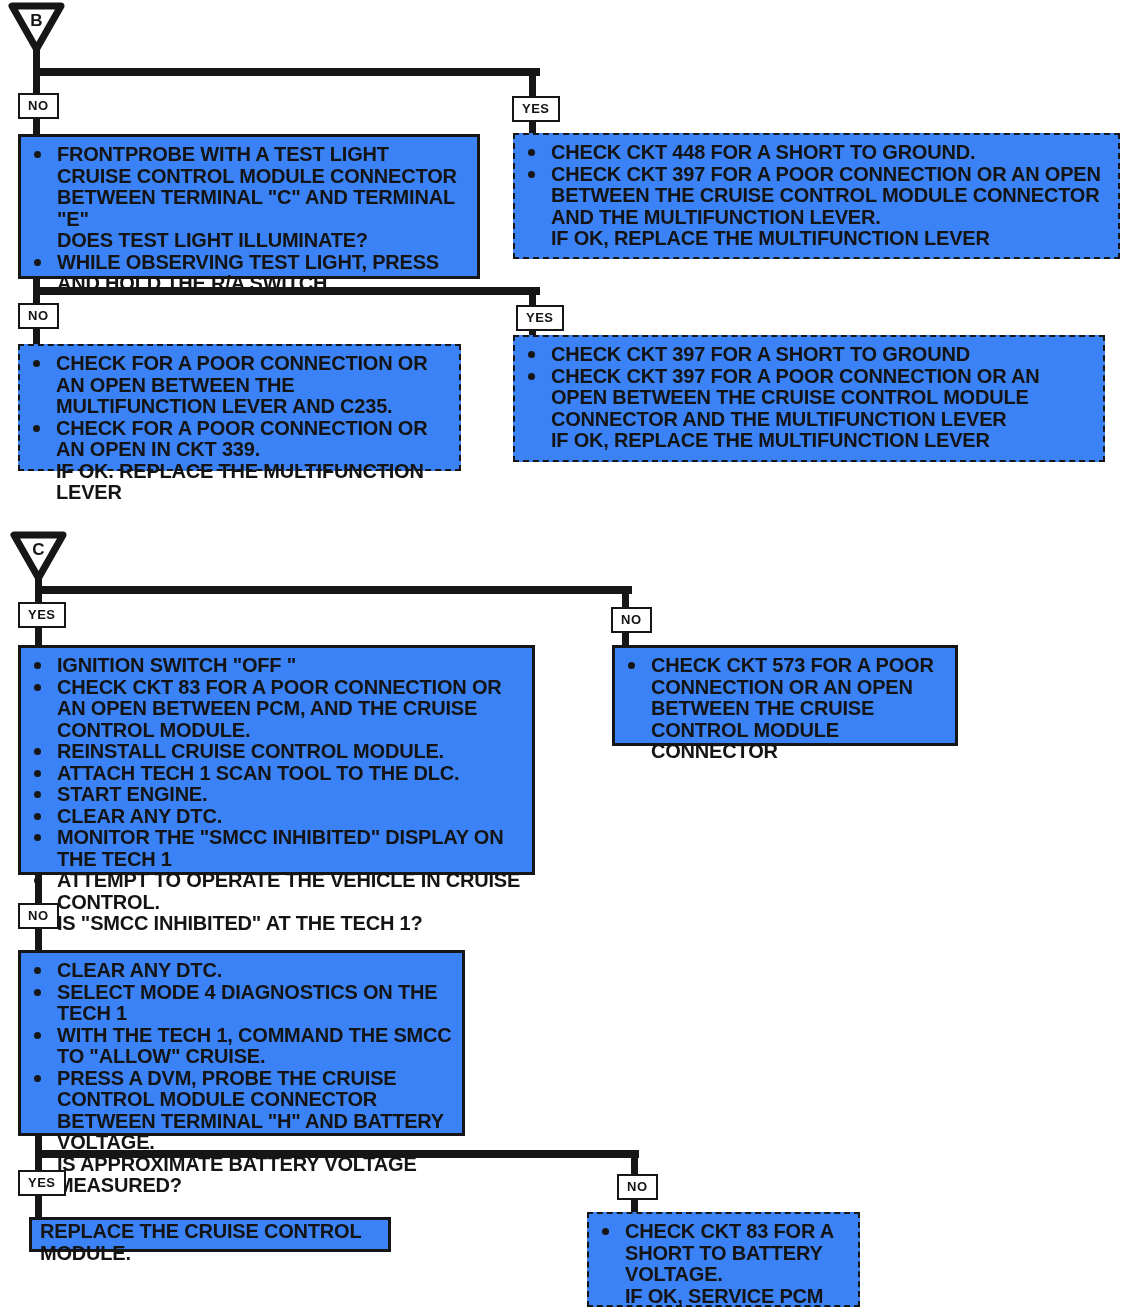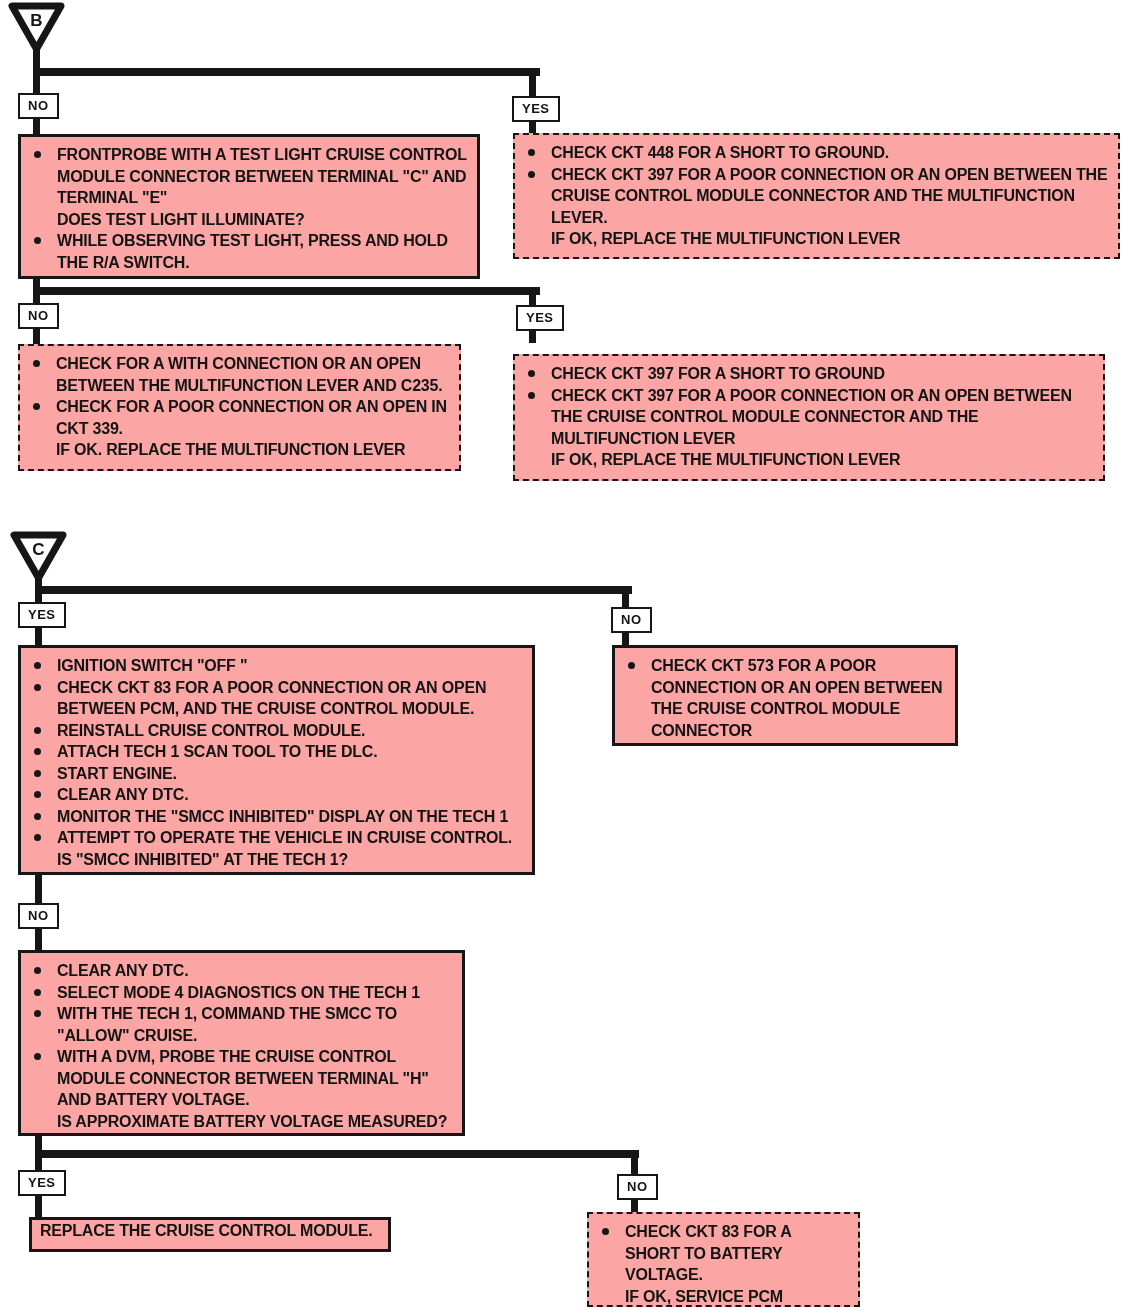--- a/index.html
+++ b/index.html
@@ -14,23 +14,23 @@
     color: #141414;
     overflow: hidden;
   }
 
   .hline, .vline { position: absolute; background: #161616; }
 
   
   .box {
     position: absolute;
     border: 3px solid #161616;
-    background: #fca5a5;
+    background: #3b82f6;
     padding: 7px 10px;
-    font-size: 16px;
+    font-size: 20px;
     font-weight: 700;
     line-height: 21.5px;
     letter-spacing: -0.2px;
   }
   .box.dashed { border-style: dashed; border-width: 2px; }
   .box.single { padding: 0 8px; line-height: 22px; margin-left: 19px; }
 
   .row { display: flex; align-items: flex-start; }
   .row .bullet { flex: 0 0 26px; position: relative; height: 21px; }
   .row .bullet::before {
@@ -118,34 +118,34 @@
   <div class="vline" style="left:33px;top:279px;width:7px;height:10px"></div>
   <div class="hline" style="left:33px;top:287px;width:507px;height:8px"></div>
   <div class="vline" style="left:33px;top:287px;width:7px;height:18px"></div>
   <div class="vline" style="left:529px;top:287px;width:7px;height:20px"></div>
 
   <div class="tag" style="left:18px;top:303px">NO</div>
   <div class="vline" style="left:33px;top:328px;width:7px;height:17px"></div>
   <div class="box dashed" style="left:18px;top:344px;width:443px;height:127px">
       <div class="row">
         <span class="bullet"></span>
-        <span class="txt">CHECK FOR A WITH CONNECTION OR AN OPEN BETWEEN THE MULTIFUNCTION LEVER AND C235.</span>
+        <span class="txt">CHECK FOR A POOR CONNECTION OR AN OPEN BETWEEN THE MULTIFUNCTION LEVER AND C235.</span>
       </div>
       <div class="row">
         <span class="bullet"></span>
         <span class="txt">CHECK FOR A POOR CONNECTION OR AN OPEN IN CKT 339.</span>
       </div>
       <div class="row cont">
         <span class="txt">IF OK. REPLACE THE MULTIFUNCTION LEVER</span>
       </div>
     </div>
 
   <div class="tag" style="left:516px;top:305px">YES</div>
   <div class="vline" style="left:529px;top:330px;width:7px;height:13px"></div>
-  <div class="box dashed" style="left:513px;top:354px;width:592px;height:127px">
+  <div class="box dashed" style="left:513px;top:335px;width:592px;height:127px">
       <div class="row">
         <span class="bullet"></span>
         <span class="txt">CHECK CKT 397 FOR A SHORT TO GROUND</span>
       </div>
       <div class="row">
         <span class="bullet"></span>
         <span class="txt">CHECK CKT 397 FOR A POOR CONNECTION OR AN OPEN BETWEEN THE CRUISE CONTROL MODULE CONNECTOR AND THE MULTIFUNCTION LEVER</span>
       </div>
       <div class="row cont">
         <span class="txt">IF OK, REPLACE THE MULTIFUNCTION LEVER</span>
@@ -224,21 +224,21 @@
       <div class="row">
         <span class="bullet"></span>
         <span class="txt">SELECT MODE 4 DIAGNOSTICS ON THE TECH 1</span>
       </div>
       <div class="row">
         <span class="bullet"></span>
         <span class="txt">WITH THE TECH 1, COMMAND THE SMCC TO "ALLOW" CRUISE.</span>
       </div>
       <div class="row">
         <span class="bullet"></span>
-        <span class="txt">WITH A DVM, PROBE THE CRUISE CONTROL MODULE CONNECTOR BETWEEN TERMINAL "H" AND BATTERY VOLTAGE.</span>
+        <span class="txt">PRESS A DVM, PROBE THE CRUISE CONTROL MODULE CONNECTOR BETWEEN TERMINAL "H" AND BATTERY VOLTAGE.</span>
       </div>
       <div class="row cont">
         <span class="txt">IS APPROXIMATE BATTERY VOLTAGE MEASURED?</span>
       </div>
     </div>
 
   <div class="vline" style="left:35px;top:1136px;width:7px;height:16px"></div>
   <div class="hline" style="left:35px;top:1150px;width:604px;height:8px"></div>
   <div class="vline" style="left:35px;top:1150px;width:7px;height:22px"></div>
   <div class="vline" style="left:631px;top:1150px;width:7px;height:26px"></div>

